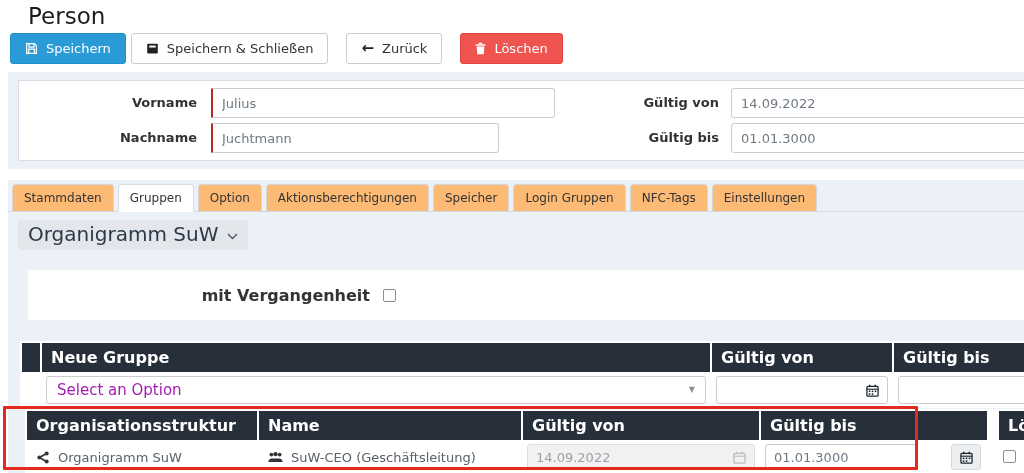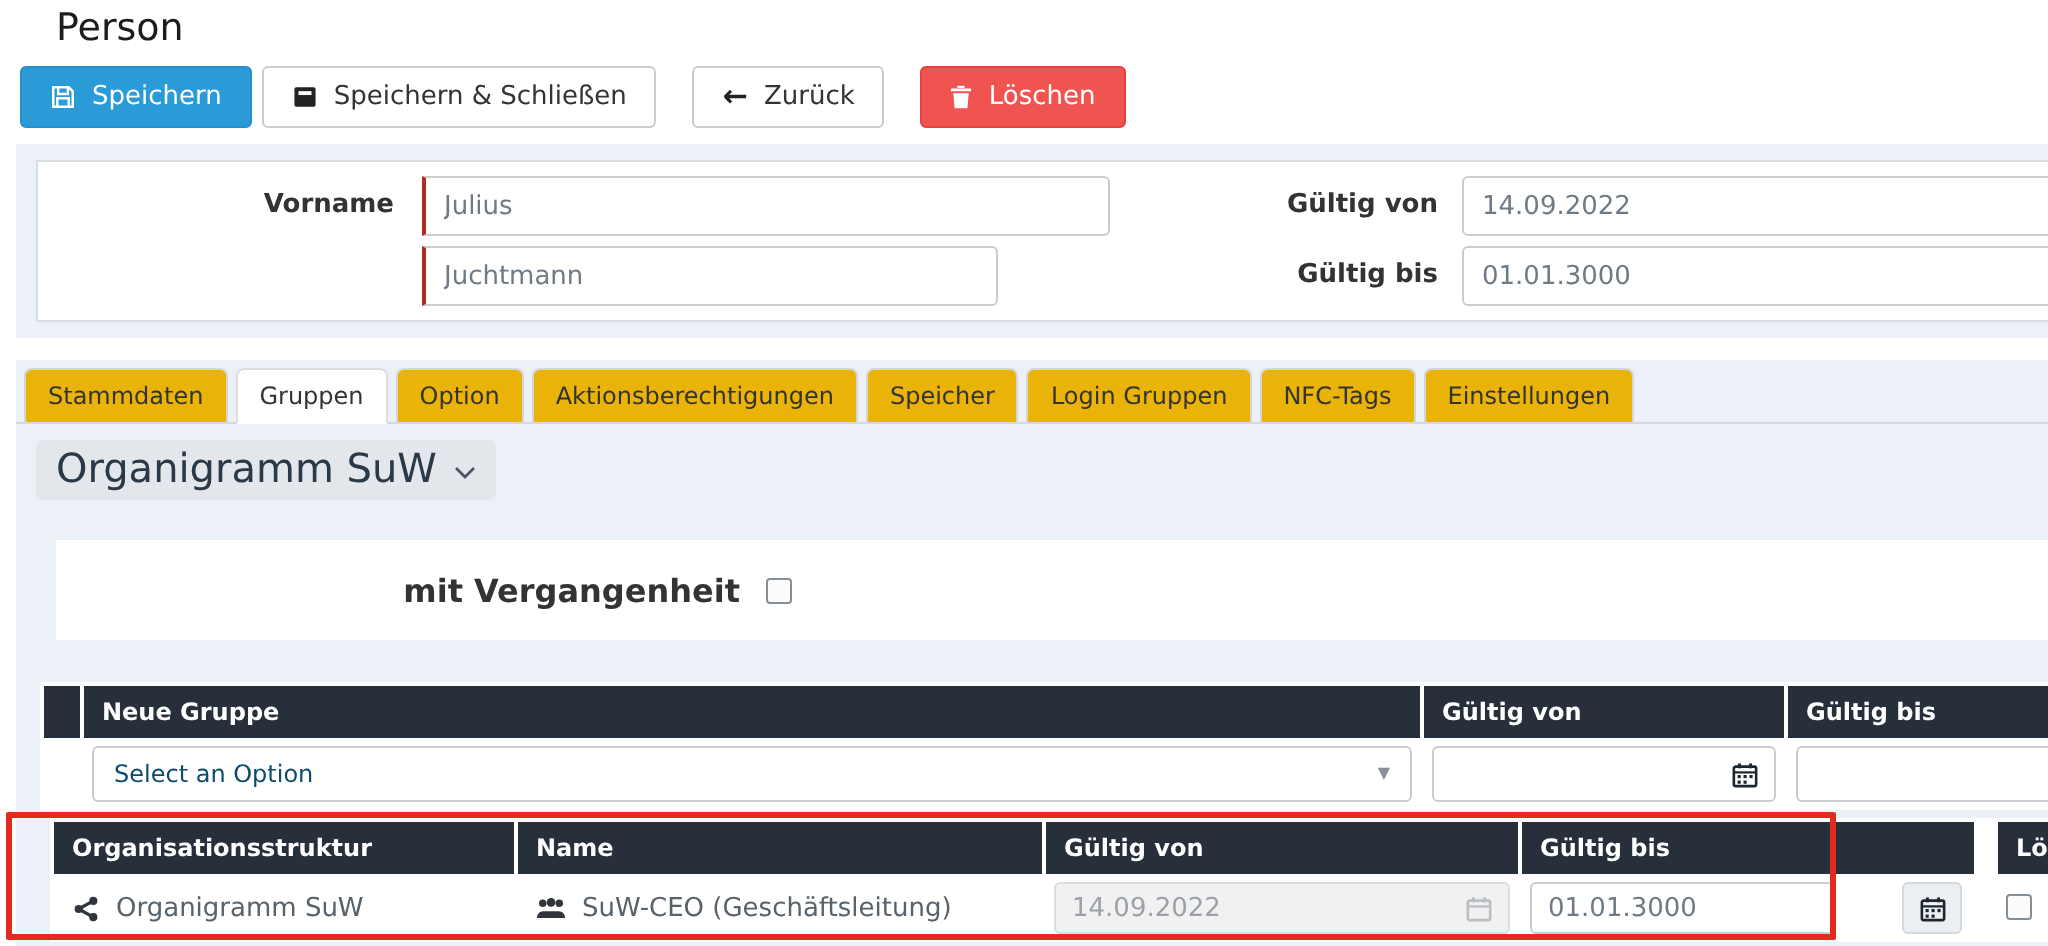--- a/index.html
+++ b/index.html
@@ -4,21 +4,21 @@
 <style>
   :root{
     --accent:#2a9bd7; --accent-border:#2391cc; --danger:#ef5450; --danger-border:#e4423e;
     --header-dark:#262f3a; --band-bg:#ecf1f8; --annotation:#e42a1d; --required:#b02b24;
   }
   *{box-sizing:border-box;}
   html,body{margin:0;padding:0;}
   body{width:1024px;height:473px;font-family:"DejaVu Sans","Liberation Sans",sans-serif;background:#fff;}
   .page{position:relative;width:1024px;height:473px;overflow:hidden;background:#fff;}
 
-  .page-title{position:absolute;left:28px;top:3px;font-size:19px;color:#1c1c1c;}
+  .page-title{position:absolute;left:28px;top:3px;font-size:23px;color:#1c1c1c;}
 
   .toolbar{position:absolute;left:10px;top:33px;display:flex;align-items:center;}
   .btn{height:31px;display:inline-flex;align-items:center;padding:0 14px;font-size:13px;
        border-radius:3px;border:1px solid #ccc;background:#fff;color:#333;cursor:pointer;
        font-family:inherit;white-space:nowrap;}
   .btn .ic{display:inline-flex;margin-right:8px;align-items:center;}
   .btn-primary{background:var(--accent);border-color:var(--accent-border);color:#fff;}
   .btn-danger{background:var(--danger);border-color:var(--danger-border);color:#fff;}
   .btn + .btn{margin-left:5px;}
   .btn.gap-lg{margin-left:18px;}
@@ -30,45 +30,45 @@
   .f-input{position:absolute;height:30px;border:1px solid #ccc;border-radius:3px;background:#fff;
            font-size:13px;color:#6f7a84;padding:0 9px;font-family:inherit;outline:none;}
   .f-input.required{border-left:2px solid var(--required);border-radius:0 3px 3px 0;}
   .fl-1{left:0;top:7px;width:178px;}   .fi-1{left:192px;top:7px;width:344px;}
   .fl-2{left:0;top:42px;width:178px;}  .fi-2{left:192px;top:42px;width:288px;}
   .fl-3{left:505px;top:7px;width:195px;}  .fi-3{left:712px;top:7px;width:330px;}
   .fl-4{left:505px;top:42px;width:195px;} .fi-4{left:712px;top:42px;width:330px;}
 
   .tabs-band{position:absolute;left:8px;top:180px;width:1030px;height:293px;background:var(--band-bg);}
   .tabbar{display:flex;align-items:flex-end;gap:4px;padding:4px 0 0 4px;border-bottom:1px solid #d2d9e0;}
-  .tab{font-size:12px;color:#333;background:#eab308;border:1px solid #d6d6d6;margin-bottom:-1px;
+  .tab{font-size:12px;color:#333;background:#fdba74;border:1px solid #d6d6d6;margin-bottom:-1px;
        border-bottom:1px solid #d2d9e0;border-radius:4px 4px 0 0;padding:6px 11px;white-space:nowrap;cursor:pointer;}
   .tab.active{background:#fff;border-color:#ddd;border-bottom:1px solid #fff;}
 
   .group-dropdown{position:absolute;left:10px;top:40px;display:inline-flex;align-items:center;gap:9px;
        background:#e3e7ec;border-radius:4px;padding:2px 10px 4px 10px;font-size:20px;color:#2b3947;cursor:pointer;}
 
   .past-panel{position:absolute;left:20px;top:90px;width:1010px;height:50px;background:#fff;display:flex;align-items:center;}
   .past-label{width:342px;text-align:right;font-weight:bold;font-size:16px;color:#333;}
   .cbx{width:13px;height:13px;border:1px solid #878f96;border-radius:2px;background:#fcfcfc;display:inline-block;cursor:pointer;}
   .past-panel .cbx{margin-left:13px;}
 
   table.tbl{position:absolute;border-collapse:separate;border-spacing:2px;background:#fff;table-layout:fixed;}
-  .tbl th{background:var(--header-dark);color:#fff;font-size:12px;font-weight:bold;text-align:left;
+  .tbl th{background:var(--header-dark);color:#fff;font-size:16px;font-weight:bold;text-align:left;
           padding:5px 9px;height:26px;white-space:nowrap;overflow:hidden;}
   .tbl td{background:#fff;padding:2px 4px;vertical-align:middle;white-space:nowrap;overflow:hidden;}
   .tbl-new{left:12px;top:161px;width:1090px;}
   .tbl-new td{height:32px;}
   .tbl-groups{left:17px;top:229px;width:1090px;}
   .tbl-groups td{height:28px;}
   th.spacer,td.spacer{background:transparent;padding:0;}
 
   .selectbox{height:28px;border:1px solid #ccc;border-radius:3px;background:#fff;display:flex;
              align-items:center;justify-content:space-between;padding:0 10px;cursor:pointer;}
-  .selectbox .ph{color:#0c4a6e;font-size:12px;}
+  .selectbox .ph{color:#a21caf;font-size:15px;}
   .caret{color:#8a9096;font-size:8px;line-height:1;}
   .dategroup{height:28px;border:1px solid #ccc;border-radius:3px;background:#fff;display:flex;
              align-items:center;justify-content:space-between;padding:0 8px;color:#6f7a84;font-size:13px;}
   .dategroup .cal{display:inline-flex;color:#1d2630;}
   .dategroup.disabled{background:#f1f1f1;border-color:#ddd;color:#9aa1a8;}
   .dategroup.disabled .cal{color:#b9bec4;}
   .plain-input{width:100%;height:28px;border:1px solid #ccc;border-radius:3px;padding:0 8px;
                font-size:13px;color:#6f7a84;font-family:inherit;outline:none;background:#fff;}
   .tbl-groups .dategroup,.tbl-groups .plain-input{height:26px;}
   .cell-flex{display:flex;align-items:center;font-size:13px;color:#58626b;}
@@ -122,20 +122,21 @@
         </svg>
       </span>
       <span>Löschen</span>
     </button>
   </div>
 
   <div class="form-band">
     <div class="form-panel">
       <div class="f-label fl-1">Vorname</div>
       <input class="f-input fi-1 required" value="Julius" style="">
+      <div class="f-label fl-2">Nachname</div>
       <input class="f-input fi-2 required" value="Juchtmann" style="">
       <div class="f-label fl-3">Gültig von</div>
       <input class="f-input fi-3" value="14.09.2022" style="">
       <div class="f-label fl-4">Gültig bis</div>
       <input class="f-input fi-4" value="01.01.3000" style="">
     </div>
   </div>
 
   <div class="tabs-band">
     <div class="tabbar">

